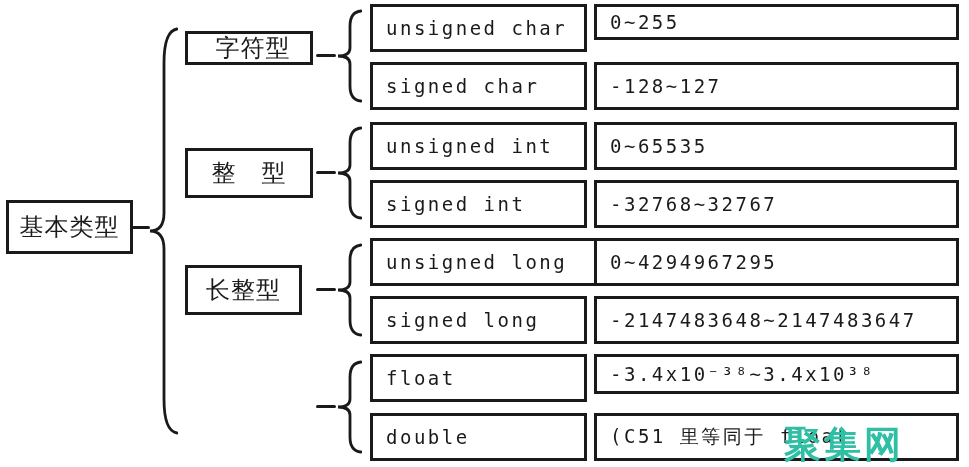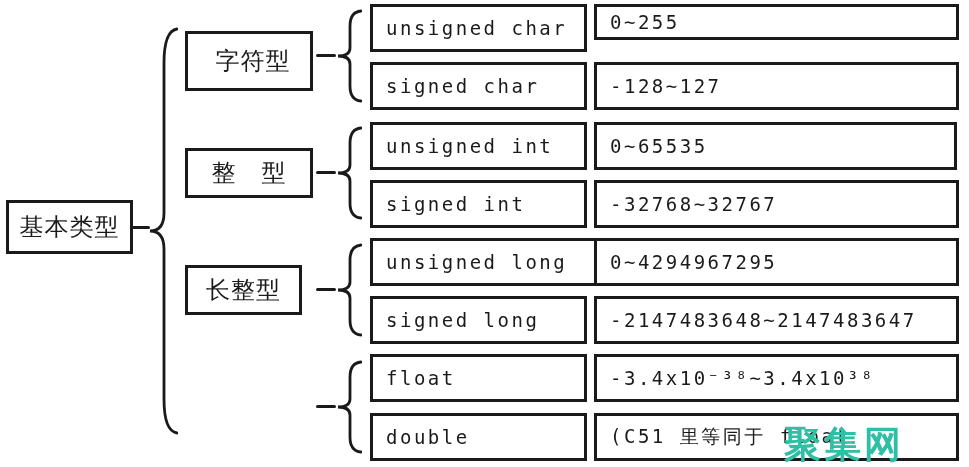--- a/index.html
+++ b/index.html
@@ -32,21 +32,21 @@
 
 <div class="canvas">
 
   <div class="box cn" style="left:6px;top:200px;width:127px;height:54px;">基本类型</div>
 
   <div class="dash" style="left:132px;top:226px;width:18px;"></div>
   <svg class="brace" style="left:148px;top:27px;" width="30" height="408" viewBox="0 0 30 408">
     <path d="M29,2 Q16,4 16,36 L16,186 Q16,204 2,204 Q16,204 16,222 L16,372 Q16,404 29,406"></path>
   </svg>
 
-  <div class="box cn" style="left:185px;top:31px;width:128px;height:60px;padding-left:8px;">字符型</div>
+  <div class="box cn" style="left:185px;top:31px;width:128px;height:34px;padding-left:8px;">字符型</div>
   <div class="box cn" style="left:185px;top:148px;width:128px;height:50px;">整　型</div>
   <div class="box cn" style="left:185px;top:265px;width:117px;height:50px;">长整型</div>
 
   <div class="dash" style="left:316px;top:54px;width:20px;"></div>
   <svg class="brace" style="left:336px;top:9px;" width="26" height="94" viewBox="0 0 26 94">
     <path d="M25,2 Q14,3 14,17 L14,39 Q14,47 2,47 Q14,47 14,55 L14,77 Q14,91 25,92"></path>
   </svg>
 
   <div class="dash" style="left:316px;top:171px;width:20px;"></div>
   <svg class="brace" style="left:336px;top:126px;" width="26" height="94" viewBox="0 0 26 94">
@@ -75,20 +75,20 @@
   <div class="box mono" style="left:370px;top:180px;width:217px;height:48px;">signed int</div>
   <div class="box mono" style="left:594px;top:180px;width:365px;height:48px;text-align:center;">-32768~32767</div>
 
   <div class="box mono" style="left:370px;top:238px;width:254px;height:48px;">unsigned long</div>
   <div class="box mono" style="left:594px;top:238px;width:365px;height:48px;">0~4294967295</div>
 
   <div class="box mono" style="left:370px;top:296px;width:217px;height:48px;">signed long</div>
   <div class="box mono" style="left:594px;top:296px;width:365px;height:48px;">-2147483648~2147483647</div>
 
   <div class="box mono" style="left:370px;top:354px;width:217px;height:48px;">float</div>
-  <div class="box mono" style="left:594px;top:354px;width:365px;height:48px;">-3.4x10⁻³⁸~3.4x10³⁸</div>
+  <div class="box mono" style="left:594px;top:354px;width:365px;height:40px;">-3.4x10⁻³⁸~3.4x10³⁸</div>
 
   <div class="box mono" style="left:370px;top:413px;width:217px;height:48px;">double</div>
   <div class="box mono" style="left:594px;top:413px;width:365px;height:48px;">(C51 里等同于 float</div>
 
   <div class="watermark">聚集网</div>
 
 </div>
 
 </body></html>

